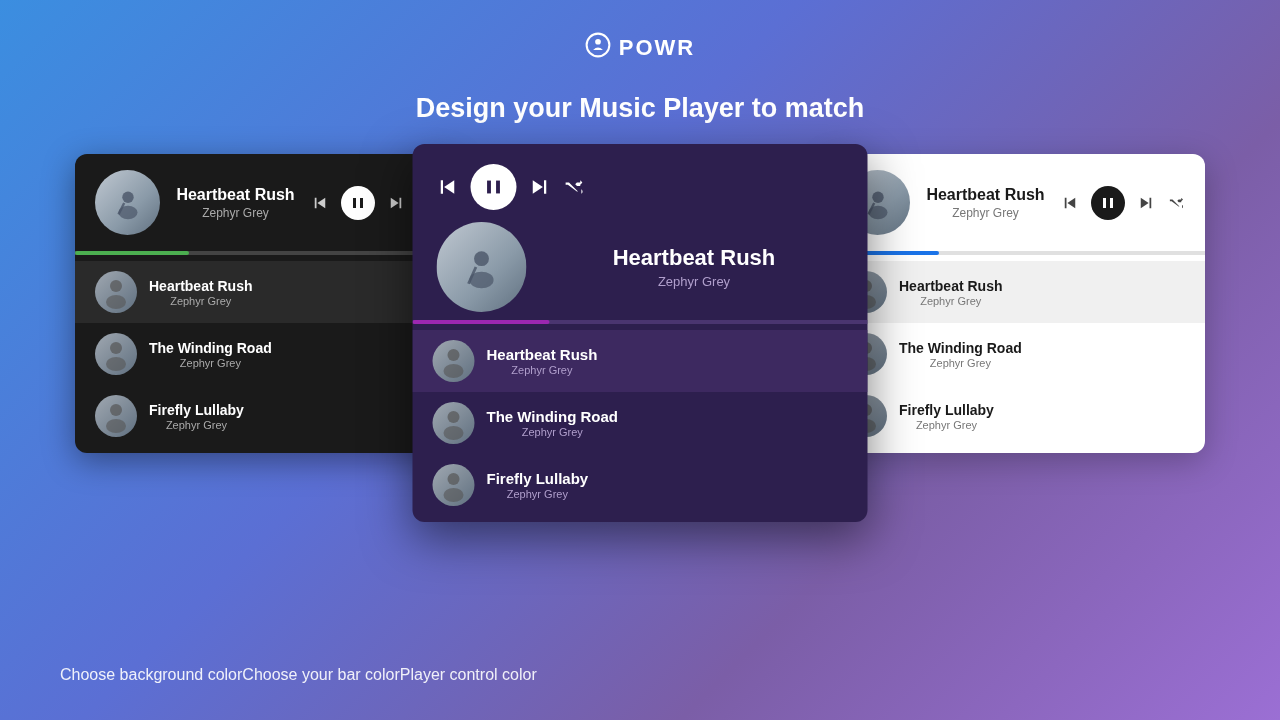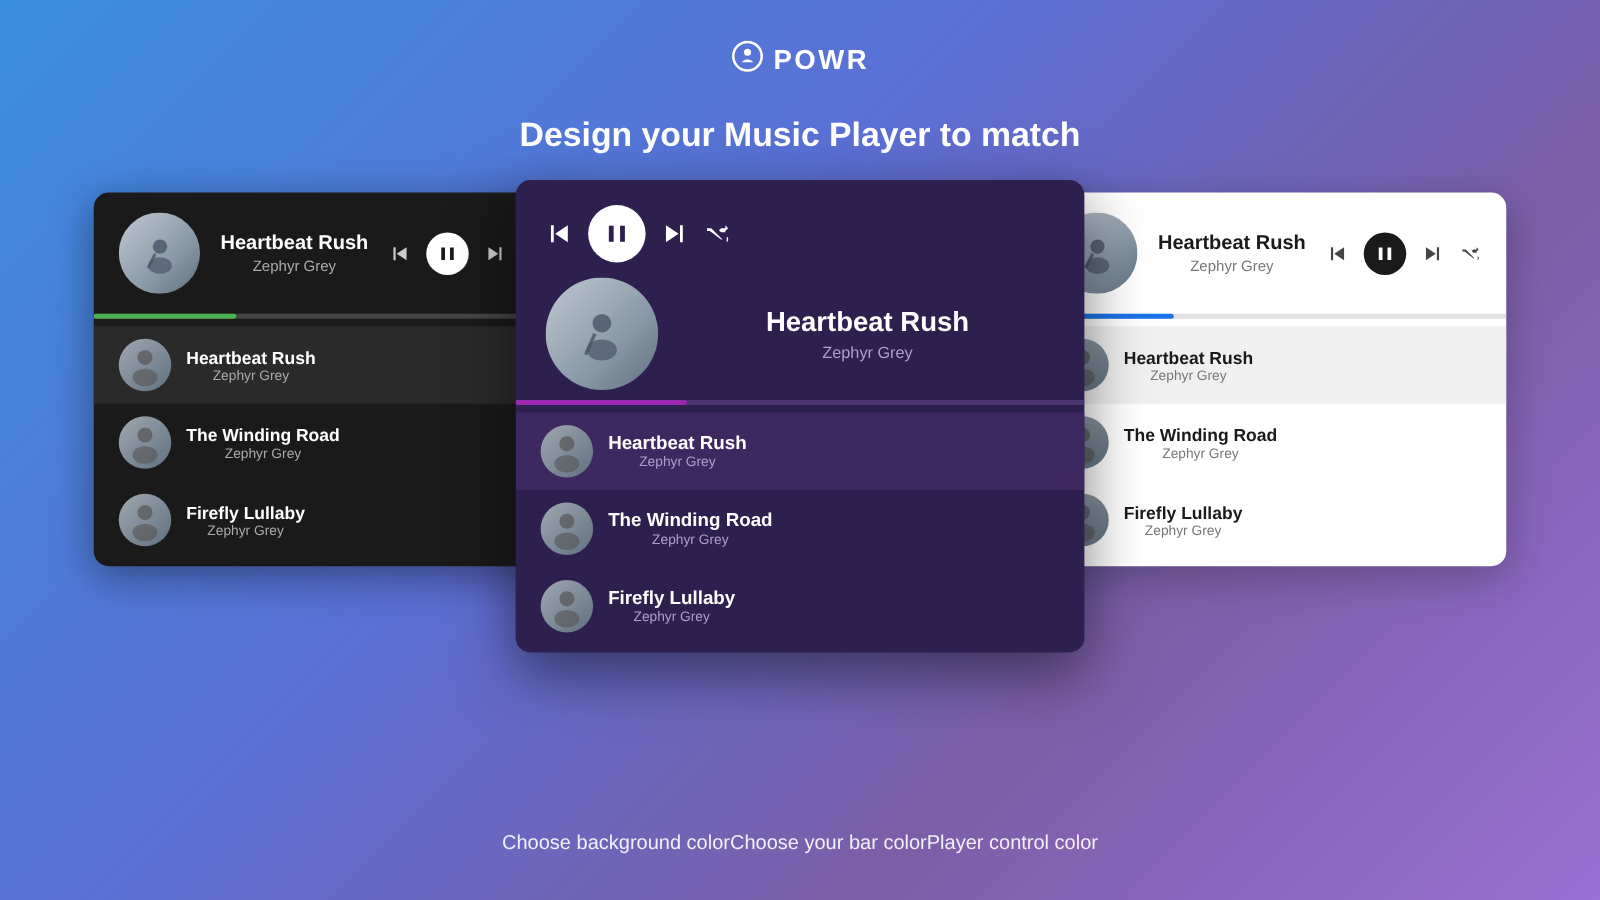--- a/index.html
+++ b/index.html
@@ -224,21 +224,21 @@
     .play-purple { background: #ffffff; color: #2d1f4e; }
     .play-white { background: #1a1a1a; color: #ffffff; }
 
     
     .icon-sm { width: 14px; height: 14px; }
 
     
     .bottom-labels {
       display: flex;
       width: 100%;
-      justify-content: center;
+      justify-content: flex-start;
       margin-top: auto;
       padding: 0 60px 36px;
     }
     .bottom-label {
       color: rgba(255,255,255,0.9);
       font-size: 16px;
       font-weight: 500;
       text-align: center;
     }
 

